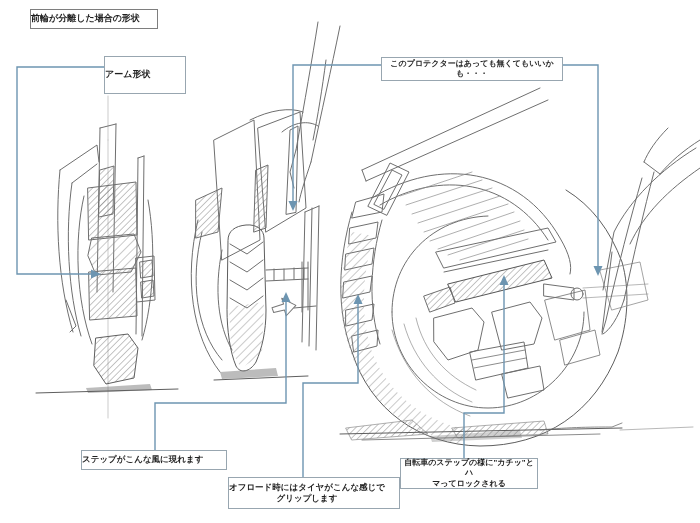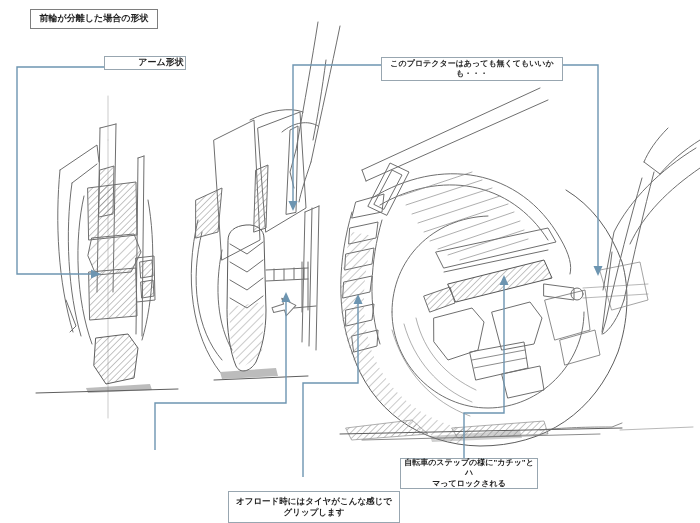--- a/index.html
+++ b/index.html
@@ -4,21 +4,21 @@
 <style>
   html,body{margin:0;padding:0;background:#e8e8e8;}
   .stage{
     position:relative;width:700px;height:523px;background:#ffffff;
     font-family:"Liberation Sans","DejaVu Sans",sans-serif;
     overflow:hidden;margin:0 auto;
   }
   .sketch-svg{position:absolute;left:0;top:0;}
   .label-box{
     position:absolute;background:#ffffff;border:1px solid #98a6b0;
-    color:#1f1f1f;display:flex;align-items:center;justify-content:center;
+    color:#1f1f1f;display:flex;align-items:center;justify-content:flex-start;
     text-align:center;box-sizing:border-box;z-index:3;
   }
   .label-box .txt{white-space:pre-line;line-height:1.3;font-weight:600;}
   .title-box{border-color:#7e7e7e;}
 </style>
 </head>
 <body>
 
 <div class="stage">
 
@@ -196,30 +196,33 @@
 
       <polyline points="464,458 464,413 504,413 504,284"></polyline>
       <path d="M504,275 L499.5,285 L508.5,285 Z" fill="#6d95b1" stroke="none"></path>
     </g>
   </svg>
 
   <div class="label-box title-box" style="left:30px;top:9px;width:128px;height:20px;font-size:9px;">
     <span class="txt">前輪が分離した場合の形状</span>
   </div>
 
-  <div class="label-box" style="left:104px;top:56px;width:82px;height:14px;font-size:9px;padding-left:32px;">
+  <div class="label-box" style="left:104px;top:56px;width:82px;height:38px;font-size:9px;">
     <span class="txt">アーム形状</span>
   </div>
 
   <div class="label-box" style="left:381px;top:57px;width:182px;height:24px;font-size:8px;">
     <span class="txt">このプロテクターはあっても無くてもいいかも・・・</span>
   </div>
 
-
-  <div class="label-box" style="left:228px;top:491px;width:172px;height:32px;font-size:8.5px;">
+  <div class="label-box" style="left:81px;top:450px;width:146px;height:20px;font-size:8.5px;">
+    <span class="txt">ステップがこんな風に現れます</span>
+  </div>
+
+  <div class="label-box" style="left:228px;top:477px;width:172px;height:32px;font-size:8.5px;">
     <span class="txt">オフロード時にはタイヤがこんな感じで
 グリップします</span>
   </div>
 
   <div class="label-box" style="left:400px;top:458px;width:138px;height:31px;font-size:8px;">
     <span class="txt">自転車のステップの様に"カチッ"とハ
 マってロックされる</span>
   </div>
 
 </div>

